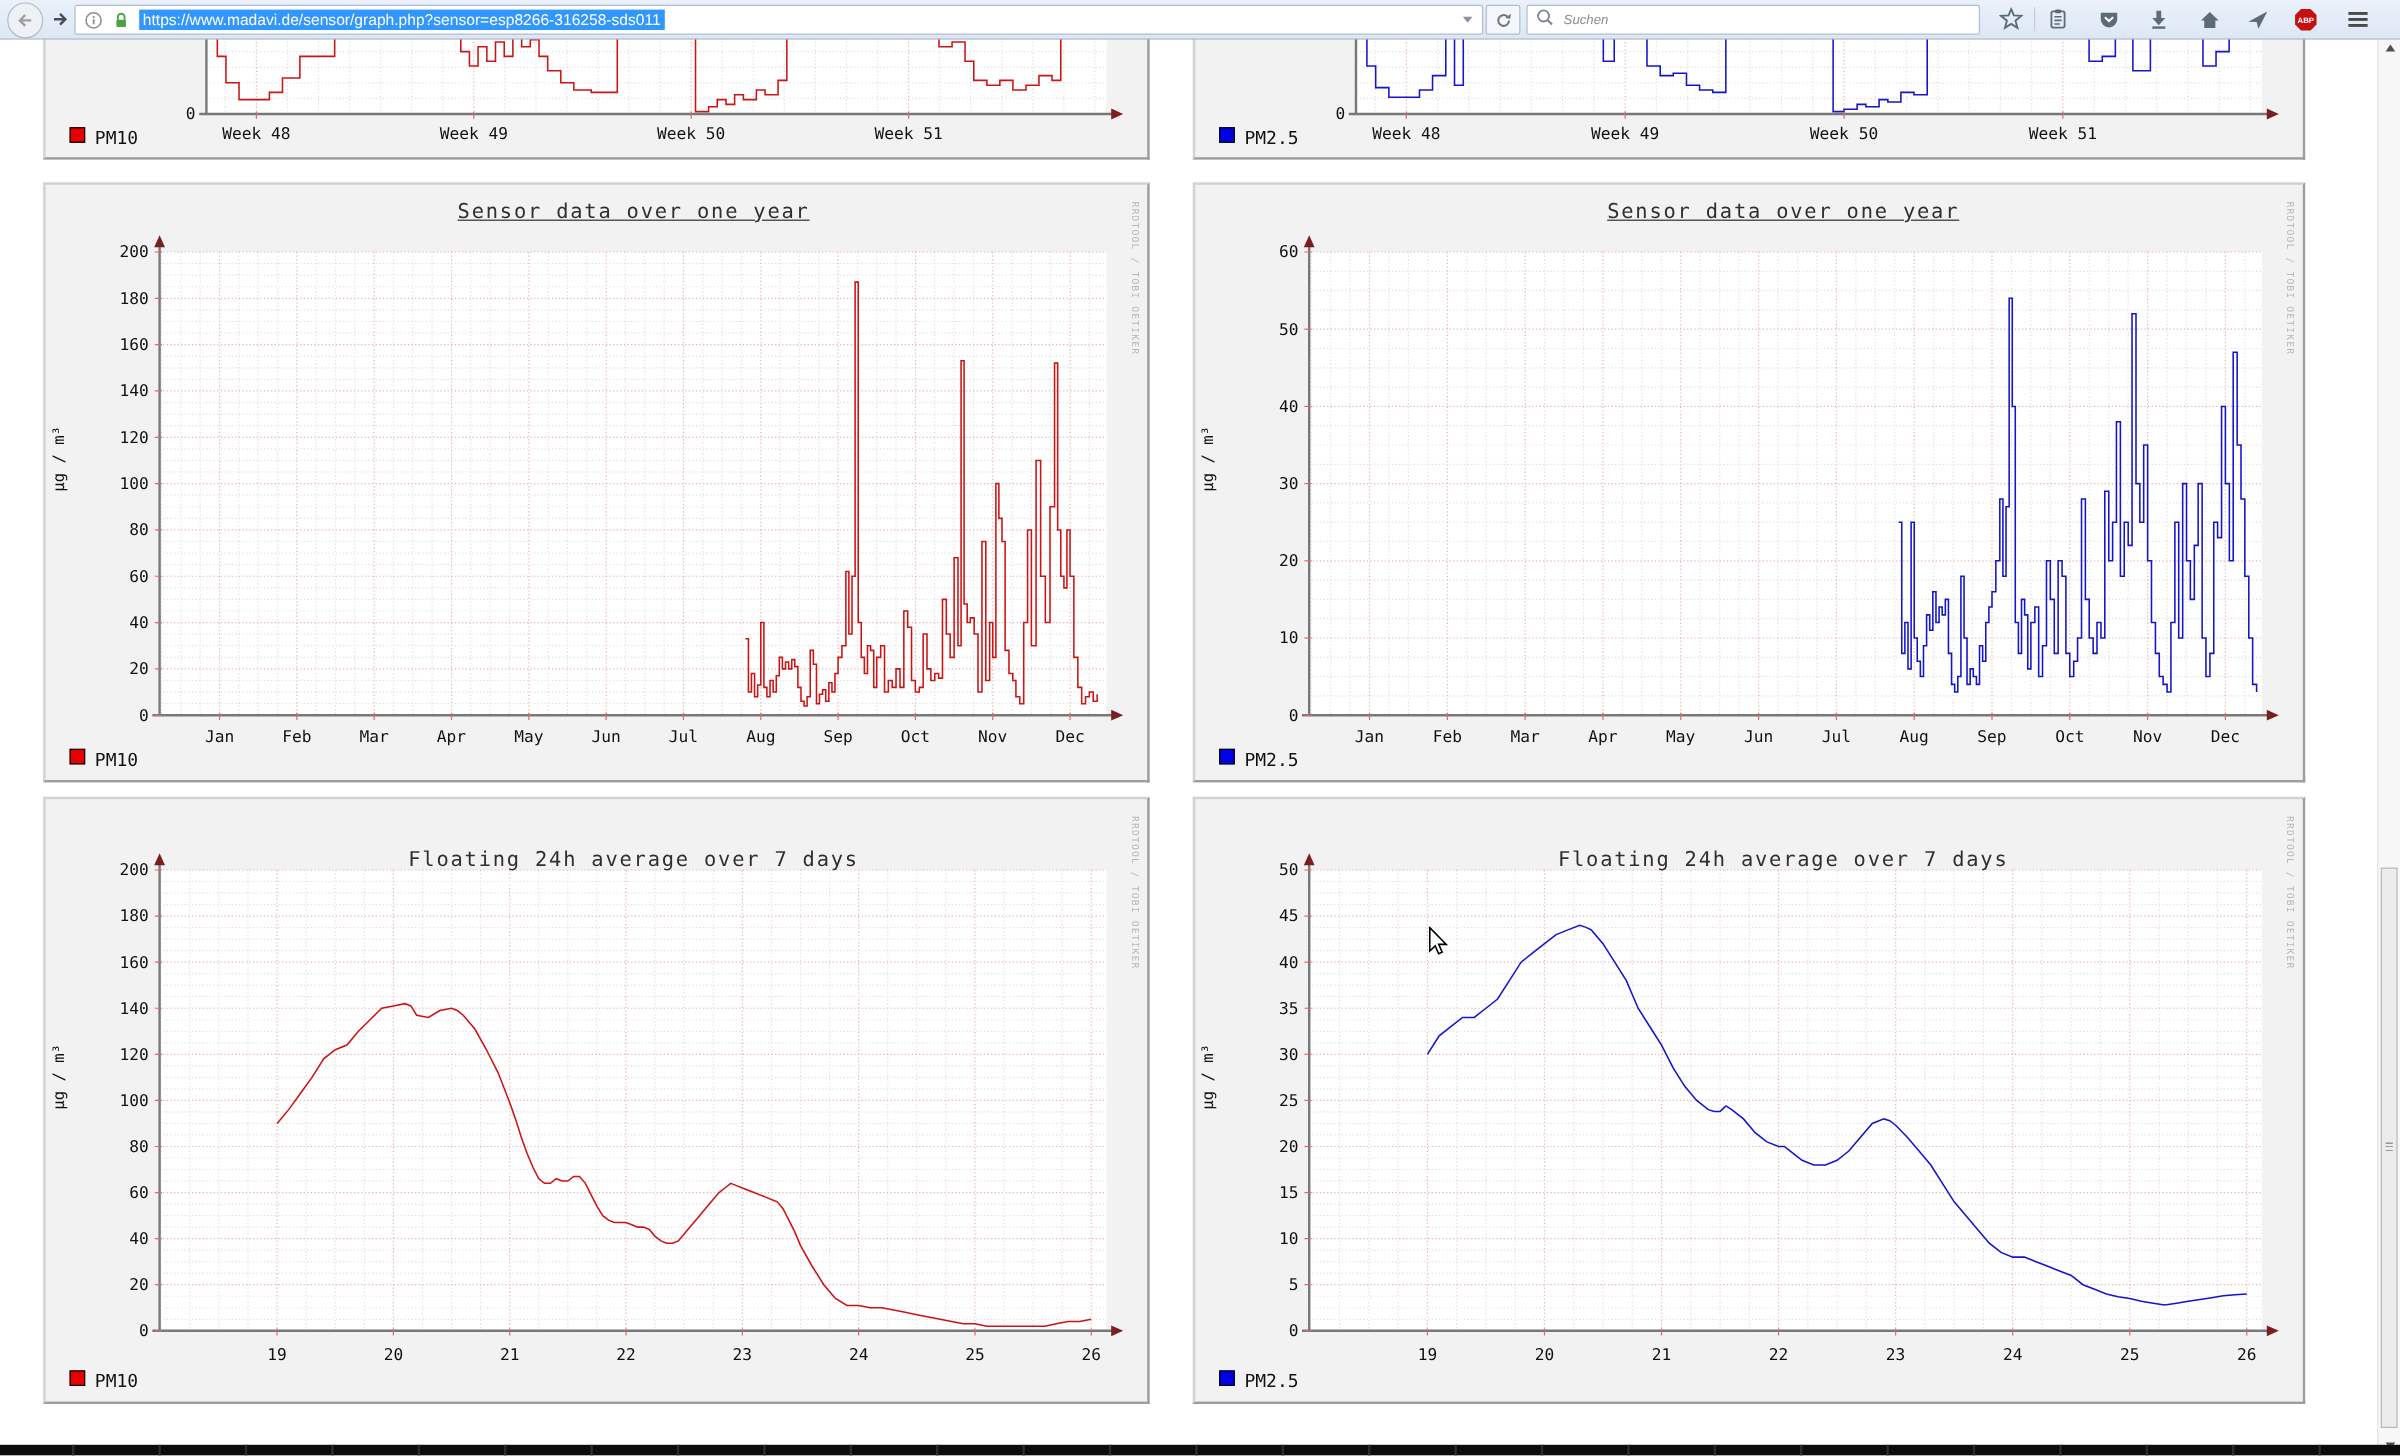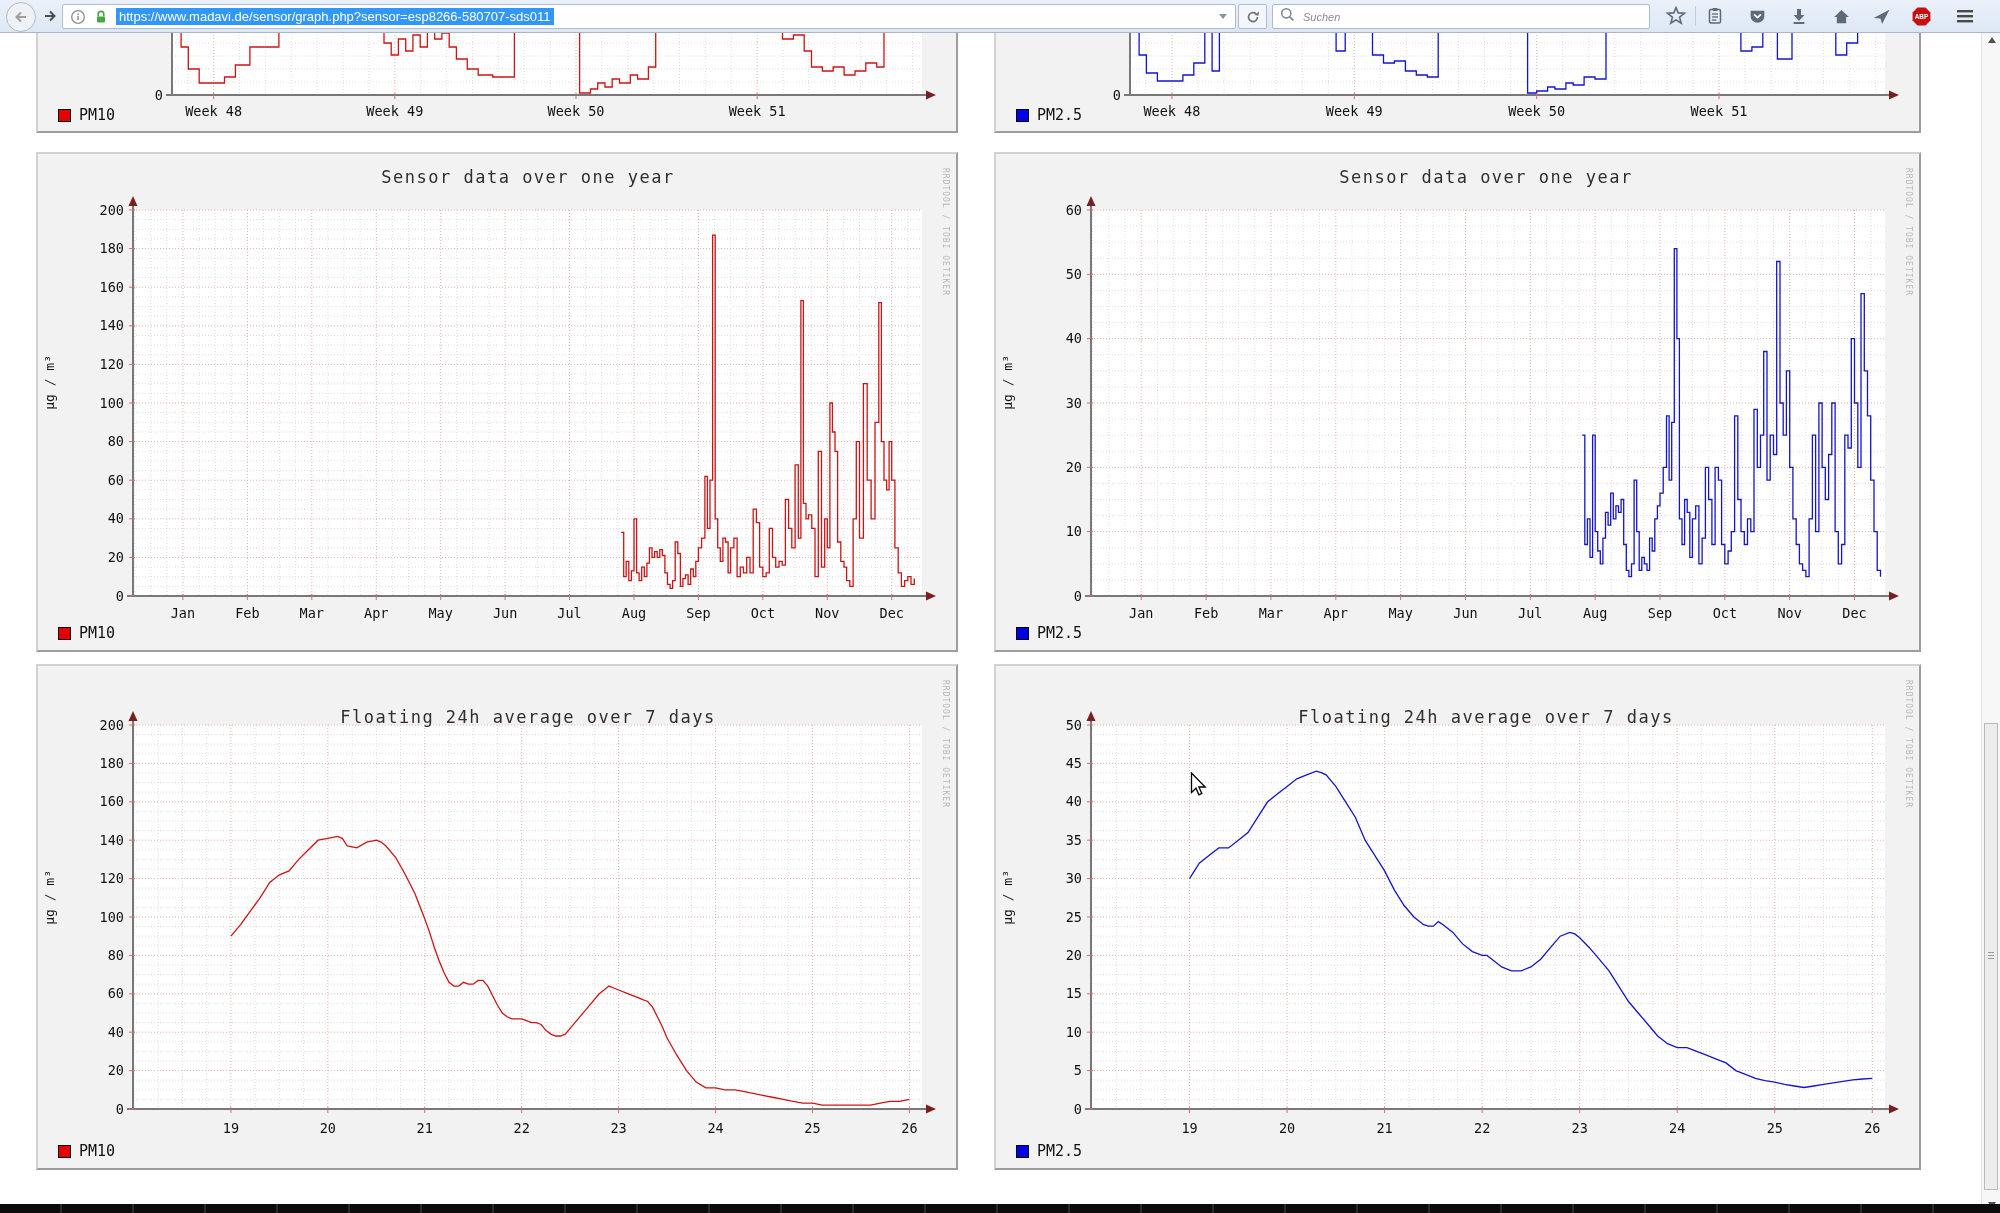--- a/index.html
+++ b/index.html
@@ -33,22 +33,22 @@
        border-color:#d2d2d2 #9d9d9d #9d9d9d #d2d2d2;overflow:hidden;}
   .box svg{position:absolute;left:0;top:0;display:block;}
   #b0{left:36px;top:32px;width:922px;height:101px;border-top:none;}
   #b1{left:994px;top:32px;width:927px;height:101px;border-top:none;}
   #b2{left:36px;top:152px;width:922px;height:500px;}
   #b3{left:994px;top:152px;width:927px;height:500px;}
   #b4{left:36px;top:664px;width:922px;height:506px;}
   #b5{left:994px;top:664px;width:927px;height:506px;}
   .chart-title{position:absolute;left:130px;width:720px;text-align:center;color:#2f2f2f;
                font-family:"DejaVu Sans Mono",monospace;font-size:17px;letter-spacing:1.5px;white-space:nowrap;}
-  .t-year{top:13px;} .t-day{top:17px;margin-top:24px;}
-  .legend{position:absolute;left:20px;display:flex;align-items:center;
+  .t-year{top:13px;text-decoration:underline;} .t-day{top:17px;margin-top:24px;}
+  .legend{position:absolute;left:20px;display:flex;align-items:flex-start;
           font-family:"DejaVu Sans Mono",monospace;font-size:15px;color:#111;}
   .leg-week{top:74px;} .leg-year{top:470px;} .leg-day{top:476px;}
   .swatch{display:inline-block;width:11px;height:11px;border:1px solid #000;margin-right:8px;}
   .wm{position:absolute;right:6px;top:14px;writing-mode:vertical-rl;font-family:"DejaVu Sans Mono",monospace;
       font-size:8px;letter-spacing:1px;color:#b8b8b8;}
   .ylab{position:absolute;left:4px;top:0;height:92%;display:flex;align-items:center;}
   .ylab span{writing-mode:vertical-rl;transform:rotate(180deg);font-family:"DejaVu Sans Mono",monospace;
              font-size:13px;color:#111;}
 
   
@@ -88,21 +88,21 @@
           <rect x="7.3" y="7" width="1.5" height="4.2" fill="#8a8f96"></rect>
           <rect x="7.3" y="4.4" width="1.5" height="1.6" fill="#8a8f96"></rect>
         </svg>
     </span>
     <span class="ic">
       <svg width="16" height="16" viewBox="0 0 16 16">
           <path d="M5.2 7.5 v-2.3 a2.8 2.8 0 0 1 5.6 0 v2.3" stroke="#4aa344" stroke-width="1.6" fill="none"></path>
           <rect x="4" y="7.5" width="8" height="6" rx="1" fill="#4aa344"></rect>
         </svg>
     </span>
-    <span class="urlsel">https://www.madavi.de/sensor/graph.php?sensor=esp8266-580707-sds011</span>
+    <span class="urlsel">https://www.madavi.de/sensor/graph.php?sensor=esp8266-316258-sds011</span>
     <span class="urldrop"></span>
   </div>
   <div class="reloadbtn">
     <svg width="16" height="16" viewBox="0 0 16 16">
       <path d="M12.5 8 a4.5 4.5 0 1 1 -1.4 -3.2" stroke="#70767d" stroke-width="1.7" fill="none"></path>
       <polygon points="13.8,2.2 13.8,6.4 9.6,6.4" fill="#70767d" transform="rotate(8 12 4.5)"></polygon>
     </svg>
   </div>
   <div class="searchbox">
     <span class="ic" style="margin-left:7px">

